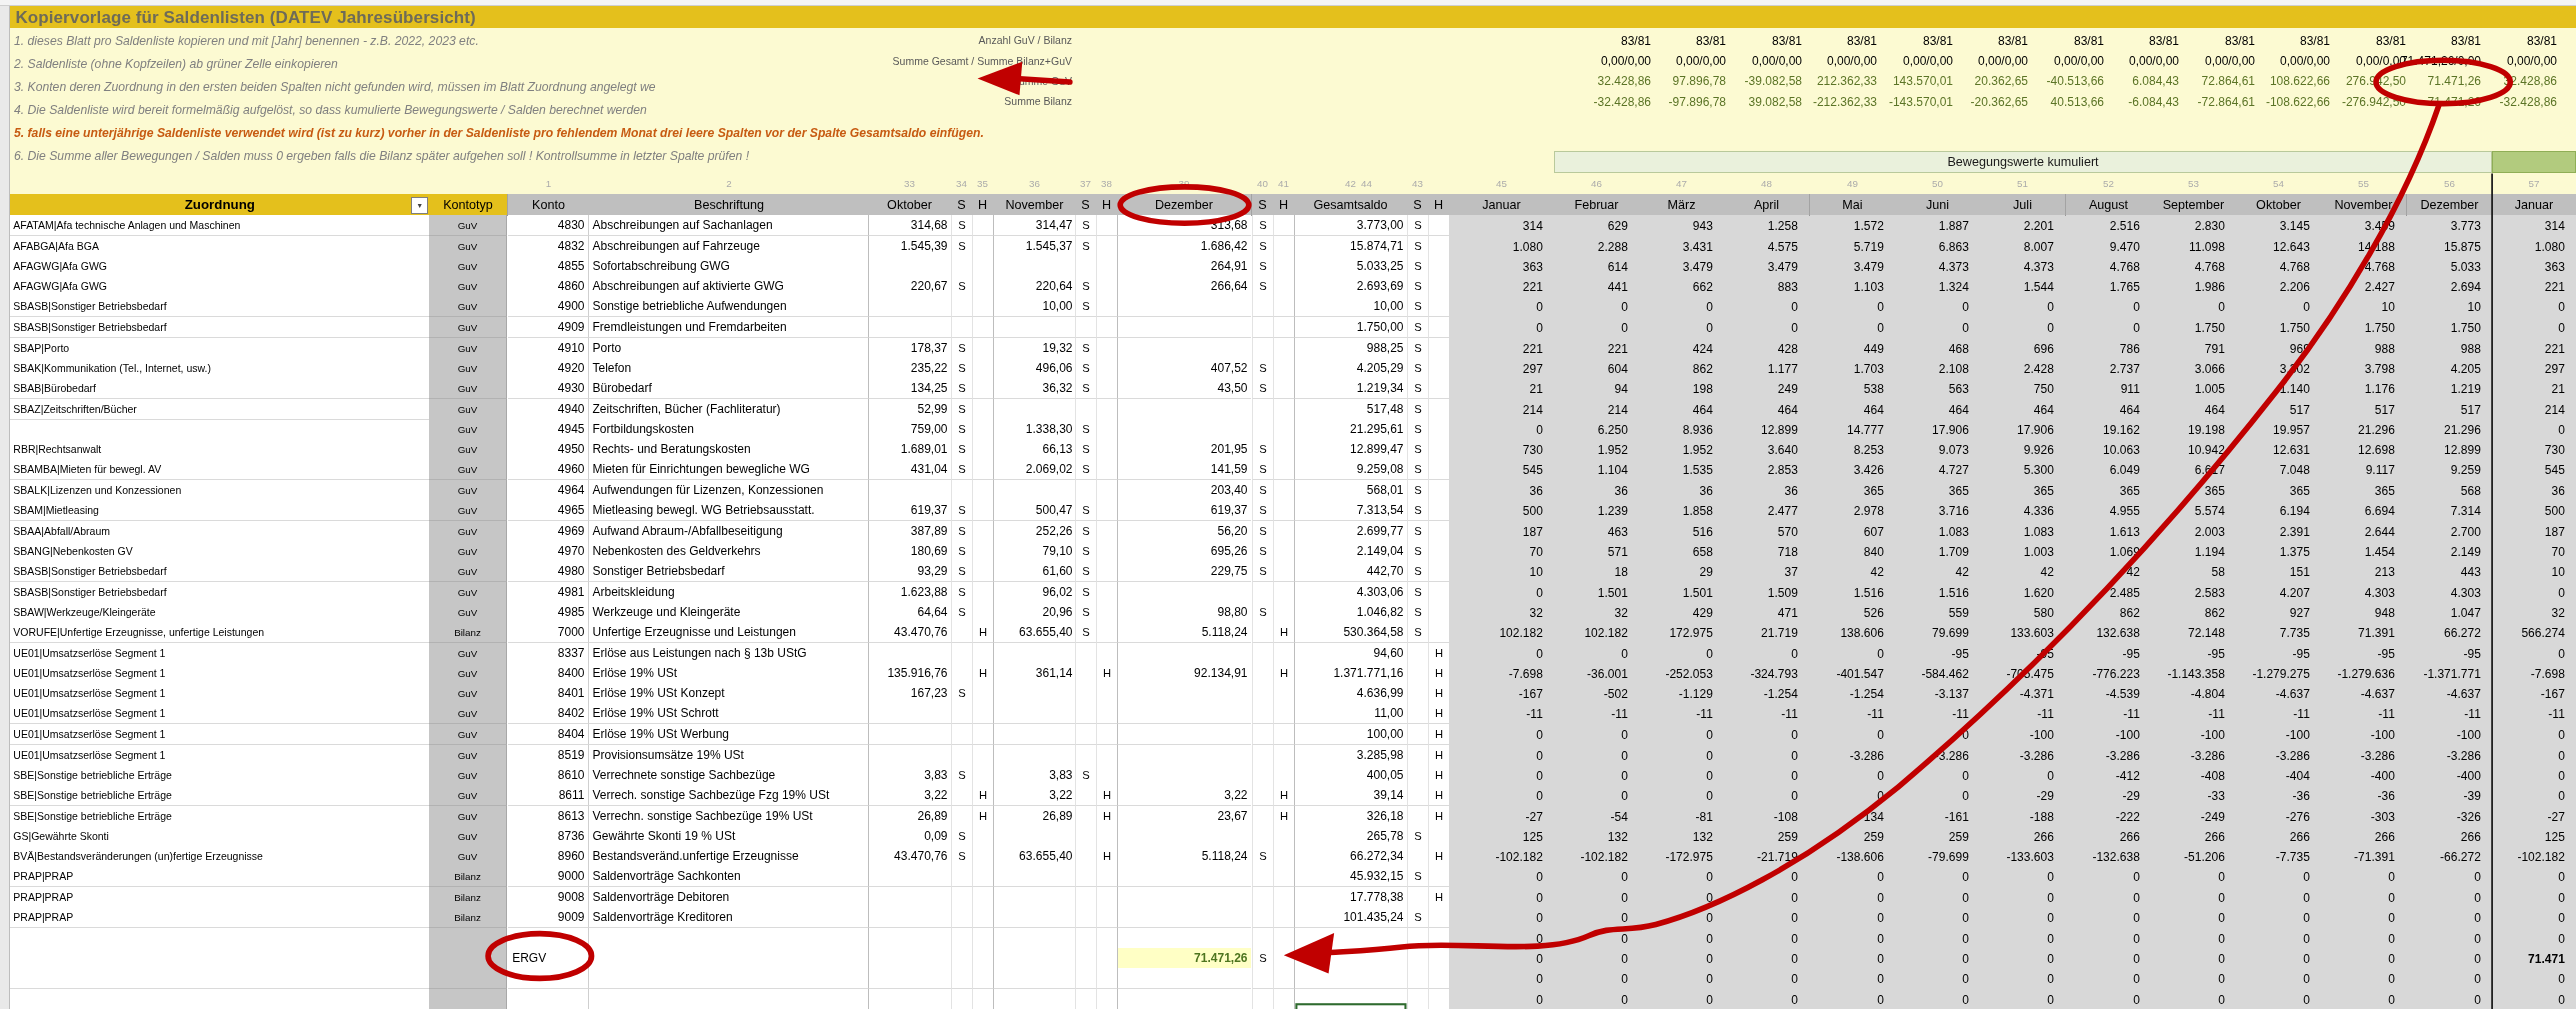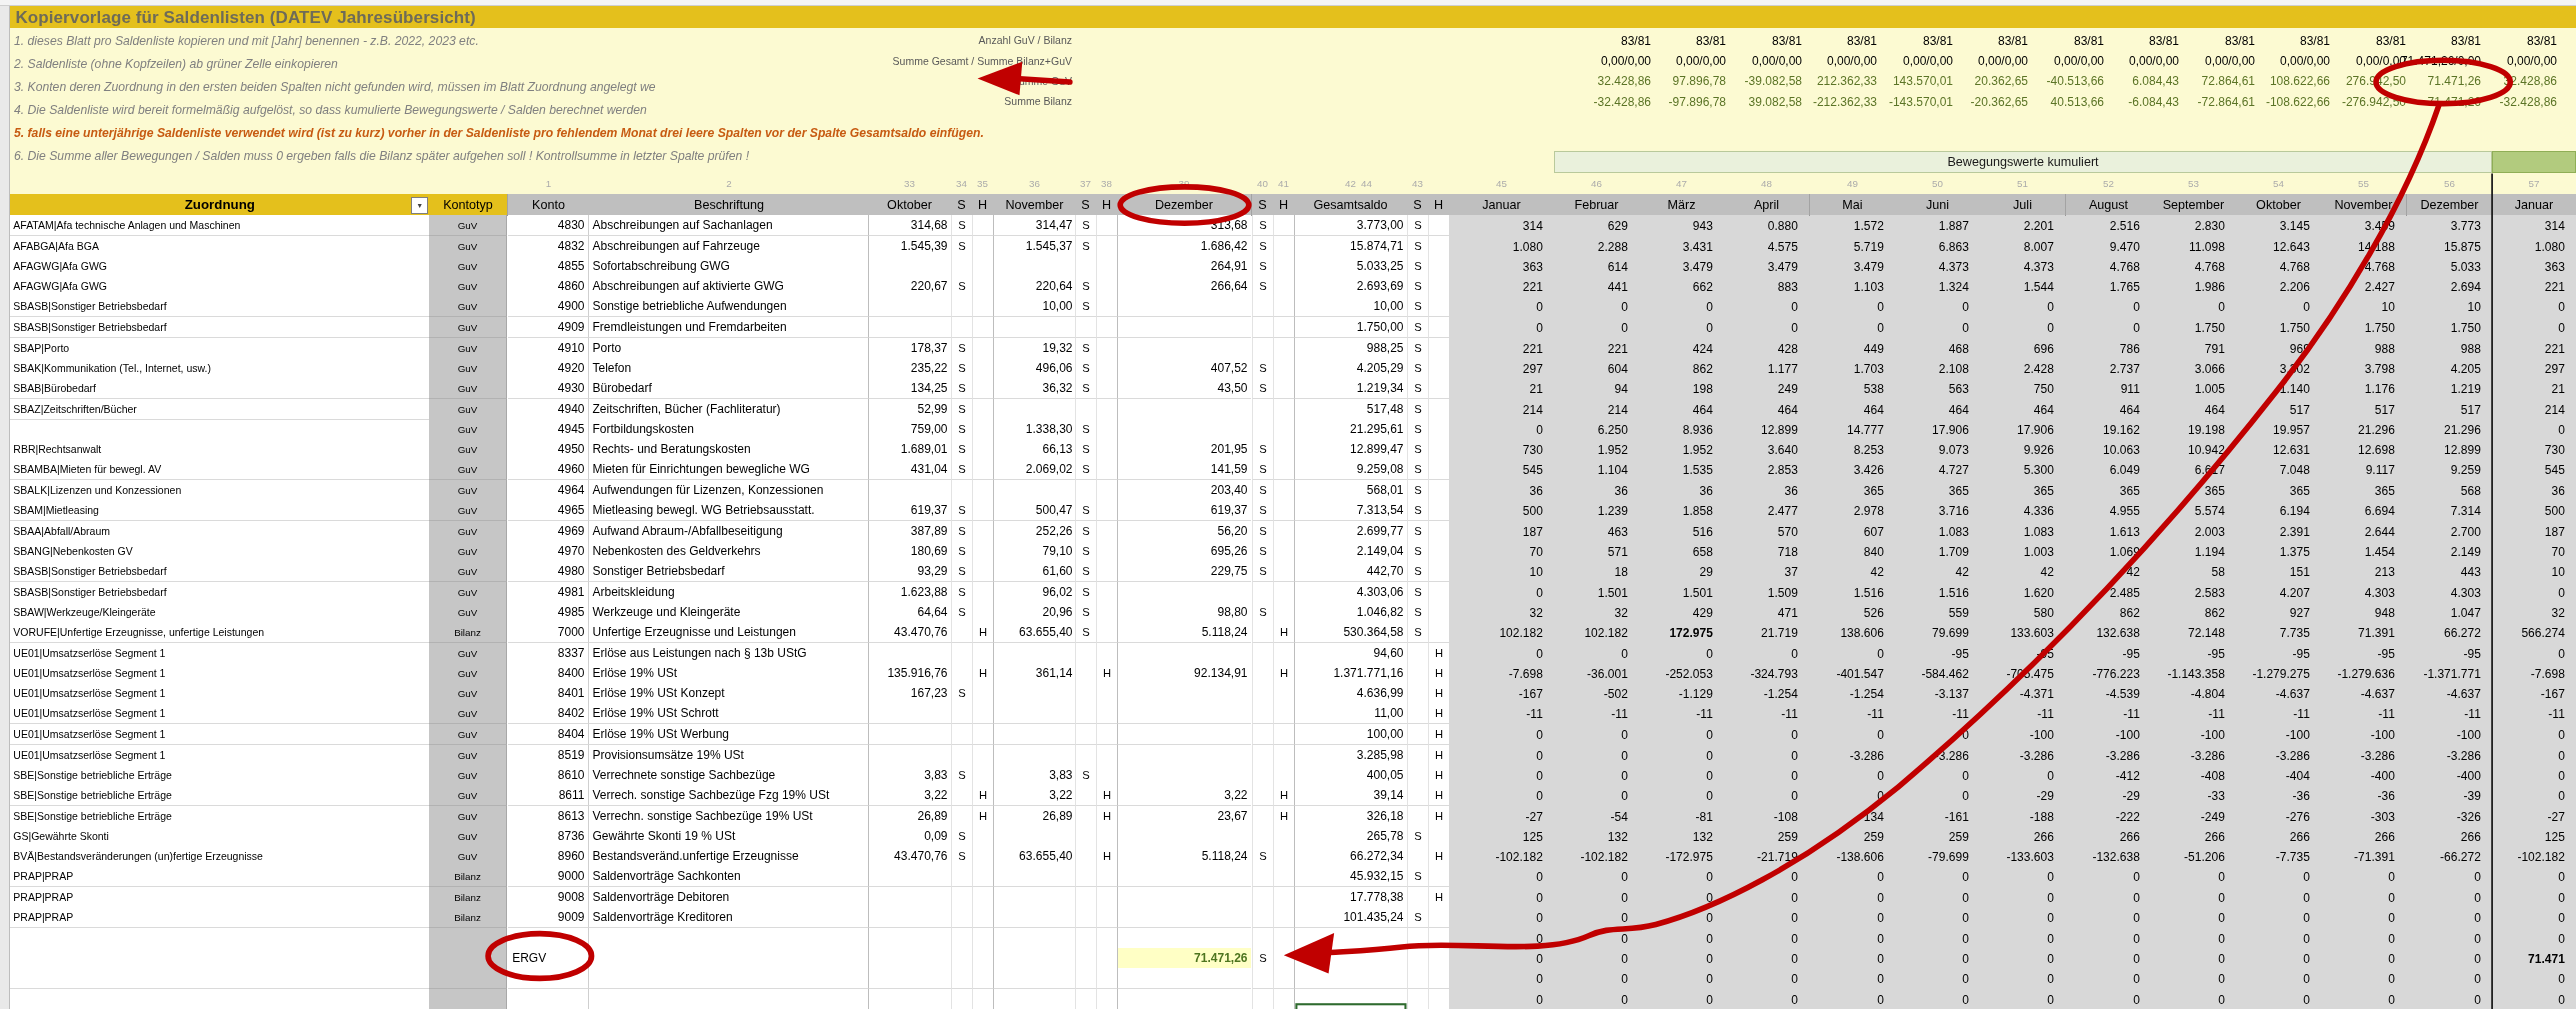--- a/index.html
+++ b/index.html
@@ -322,21 +322,21 @@
       <div class="cell c-sh" style="left: 1096px; top: 215px; width: 21px; height: 21px; display: flex;"></div>
       <div class="cell c-num" style="left: 1117px; top: 215px; width: 134px; height: 21px; display: flex;">313,68</div>
       <div class="cell c-sh" style="left: 1252px; top: 215px; width: 21px; height: 21px; display: flex;">S</div>
       <div class="cell c-sh" style="left: 1273px; top: 215px; width: 21px; height: 21px; display: flex;"></div>
       <div class="cell c-num" style="left: 1294px; top: 215px; width: 113px; height: 21px; display: flex;">3.773,00</div>
       <div class="cell c-sh" style="left: 1407px; top: 215px; width: 21px; height: 21px; display: flex;">S</div>
       <div class="cell c-sh" style="left: 1428px; top: 215px; width: 21px; height: 21px; display: flex;"></div>
       <div class="cell c-kum" style="left: 1449px; top: 215px; width: 105px; height: 21px; font-weight: normal;">314</div>
       <div class="cell c-kum" style="left: 1554px; top: 215px; width: 85px; height: 21px; font-weight: normal;">629</div>
       <div class="cell c-kum" style="left: 1639px; top: 215px; width: 85px; height: 21px; font-weight: normal;">943</div>
-      <div class="cell c-kum" style="left: 1724px; top: 215px; width: 85px; height: 21px; font-weight: normal;">0.880</div>
+      <div class="cell c-kum" style="left: 1724px; top: 215px; width: 85px; height: 21px; font-weight: normal;">1.258</div>
       <div class="cell c-kum" style="left: 1810px; top: 215px; width: 85px; height: 21px; font-weight: normal;">1.572</div>
       <div class="cell c-kum" style="left: 1895px; top: 215px; width: 85px; height: 21px; font-weight: normal;">1.887</div>
       <div class="cell c-kum" style="left: 1980px; top: 215px; width: 85px; height: 21px; font-weight: normal;">2.201</div>
       <div class="cell c-kum" style="left: 2066px; top: 215px; width: 85px; height: 21px; font-weight: normal;">2.516</div>
       <div class="cell c-kum" style="left: 2151px; top: 215px; width: 85px; height: 21px; font-weight: normal;">2.830</div>
       <div class="cell c-kum" style="left: 2236px; top: 215px; width: 85px; height: 21px; font-weight: normal;">3.145</div>
       <div class="cell c-kum" style="left: 2321px; top: 215px; width: 85px; height: 21px; font-weight: normal;">3.459</div>
       <div class="cell c-kum" style="left: 2407px; top: 215px; width: 85px; height: 21px; font-weight: normal;">3.773</div>
       <div class="cell c-kum" style="left: 2492px; top: 215px; width: 84px; height: 21px; font-weight: normal;">314</div>
       <div class="cell c-z" style="left: 9.8px; top: 236px; width: 420px; height: 21px; display: flex;">AFABGA|Afa BGA</div>
@@ -901,21 +901,21 @@
       <div class="cell c-sh" style="left: 1075px; top: 622px; width: 21px; height: 21px; display: flex;">S</div>
       <div class="cell c-sh" style="left: 1096px; top: 622px; width: 21px; height: 21px; display: flex;"></div>
       <div class="cell c-num" style="left: 1117px; top: 622px; width: 134px; height: 21px; display: flex;">5.118,24</div>
       <div class="cell c-sh" style="left: 1252px; top: 622px; width: 21px; height: 21px; display: flex;"></div>
       <div class="cell c-sh" style="left: 1273px; top: 622px; width: 21px; height: 21px; display: flex;">H</div>
       <div class="cell c-num" style="left: 1294px; top: 622px; width: 113px; height: 21px; display: flex;">530.364,58</div>
       <div class="cell c-sh" style="left: 1407px; top: 622px; width: 21px; height: 21px; display: flex;">S</div>
       <div class="cell c-sh" style="left: 1428px; top: 622px; width: 21px; height: 21px; display: flex;"></div>
       <div class="cell c-kum" style="left: 1449px; top: 622px; width: 105px; height: 21px; font-weight: normal;">102.182</div>
       <div class="cell c-kum" style="left: 1554px; top: 622px; width: 85px; height: 21px; font-weight: normal;">102.182</div>
-      <div class="cell c-kum" style="left: 1639px; top: 622px; width: 85px; height: 21px; font-weight: bold;">172.975</div>
+      <div class="cell c-kum" style="left: 1639px; top: 622px; width: 85px; height: 21px; font-weight: normal;">172.975</div>
       <div class="cell c-kum" style="left: 1724px; top: 622px; width: 85px; height: 21px; font-weight: normal;">21.719</div>
       <div class="cell c-kum" style="left: 1810px; top: 622px; width: 85px; height: 21px; font-weight: normal;">138.606</div>
       <div class="cell c-kum" style="left: 1895px; top: 622px; width: 85px; height: 21px; font-weight: normal;">79.699</div>
       <div class="cell c-kum" style="left: 1980px; top: 622px; width: 85px; height: 21px; font-weight: normal;">133.603</div>
       <div class="cell c-kum" style="left: 2066px; top: 622px; width: 85px; height: 21px; font-weight: normal;">132.638</div>
       <div class="cell c-kum" style="left: 2151px; top: 622px; width: 85px; height: 21px; font-weight: normal;">72.148</div>
       <div class="cell c-kum" style="left: 2236px; top: 622px; width: 85px; height: 21px; font-weight: normal;">7.735</div>
       <div class="cell c-kum" style="left: 2321px; top: 622px; width: 85px; height: 21px; font-weight: normal;">71.391</div>
       <div class="cell c-kum" style="left: 2407px; top: 622px; width: 85px; height: 21px; font-weight: normal;">66.272</div>
       <div class="cell c-kum" style="left: 2492px; top: 622px; width: 84px; height: 21px; font-weight: normal;">566.274</div>

